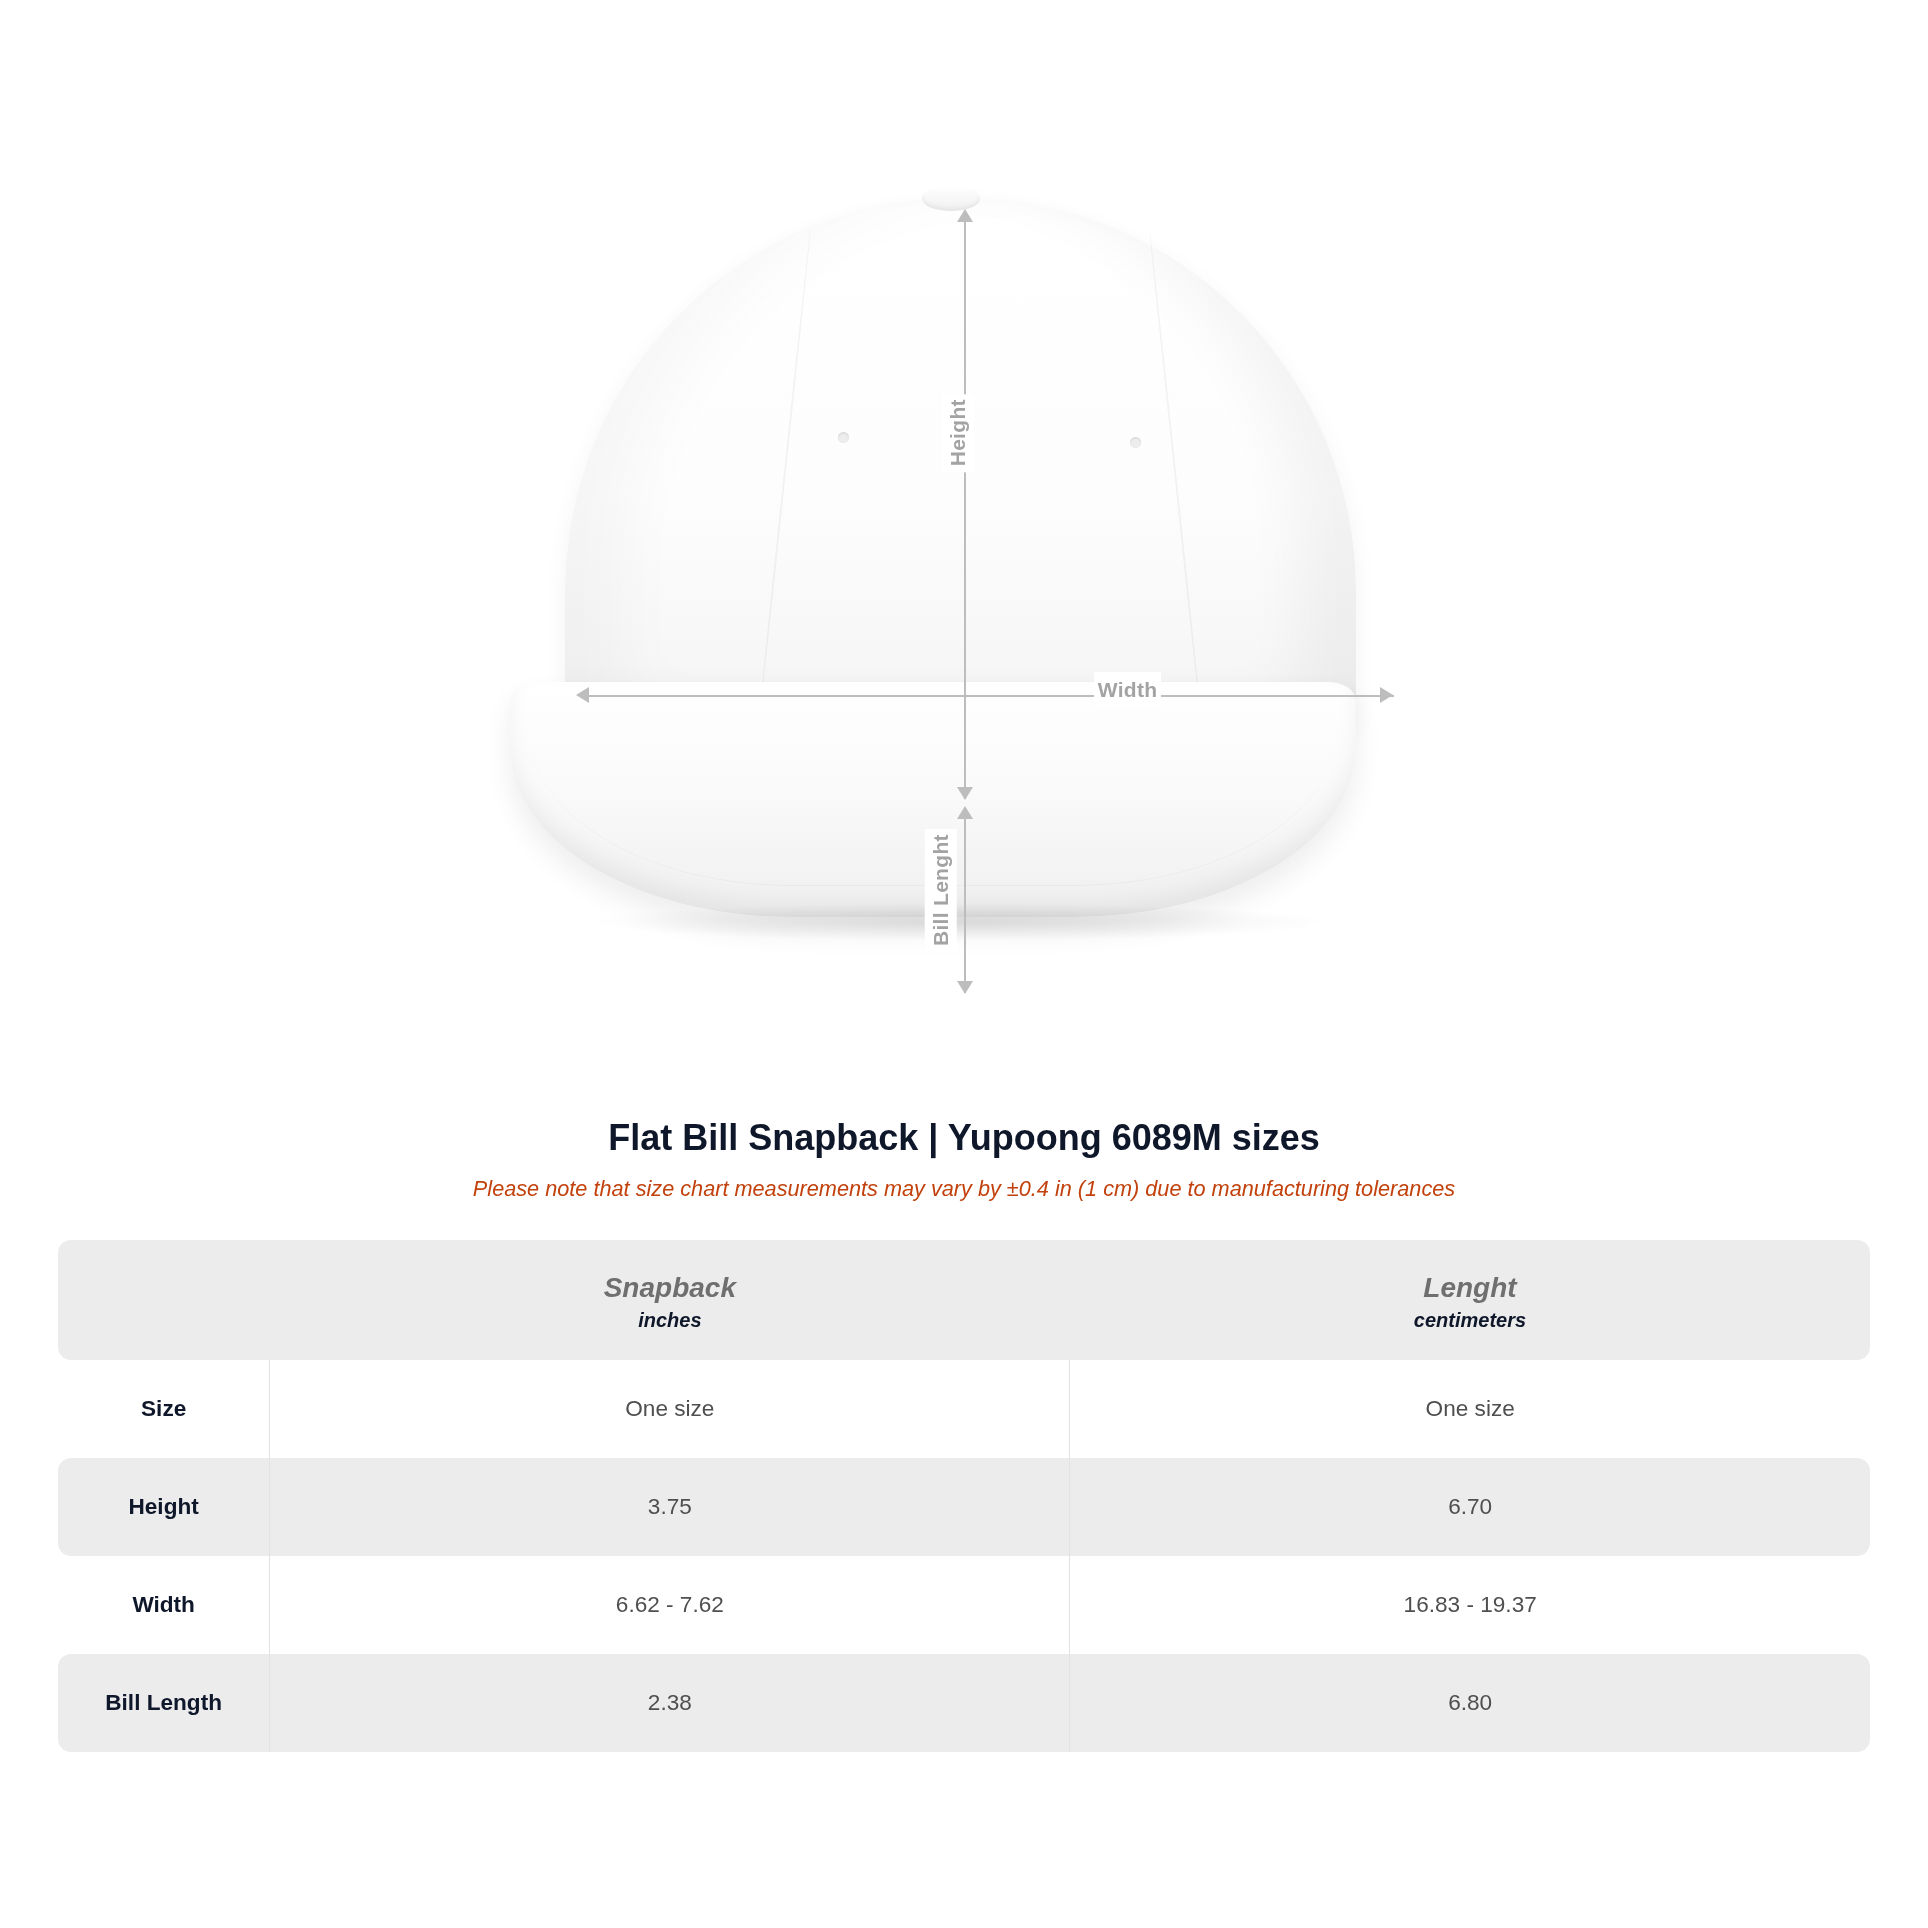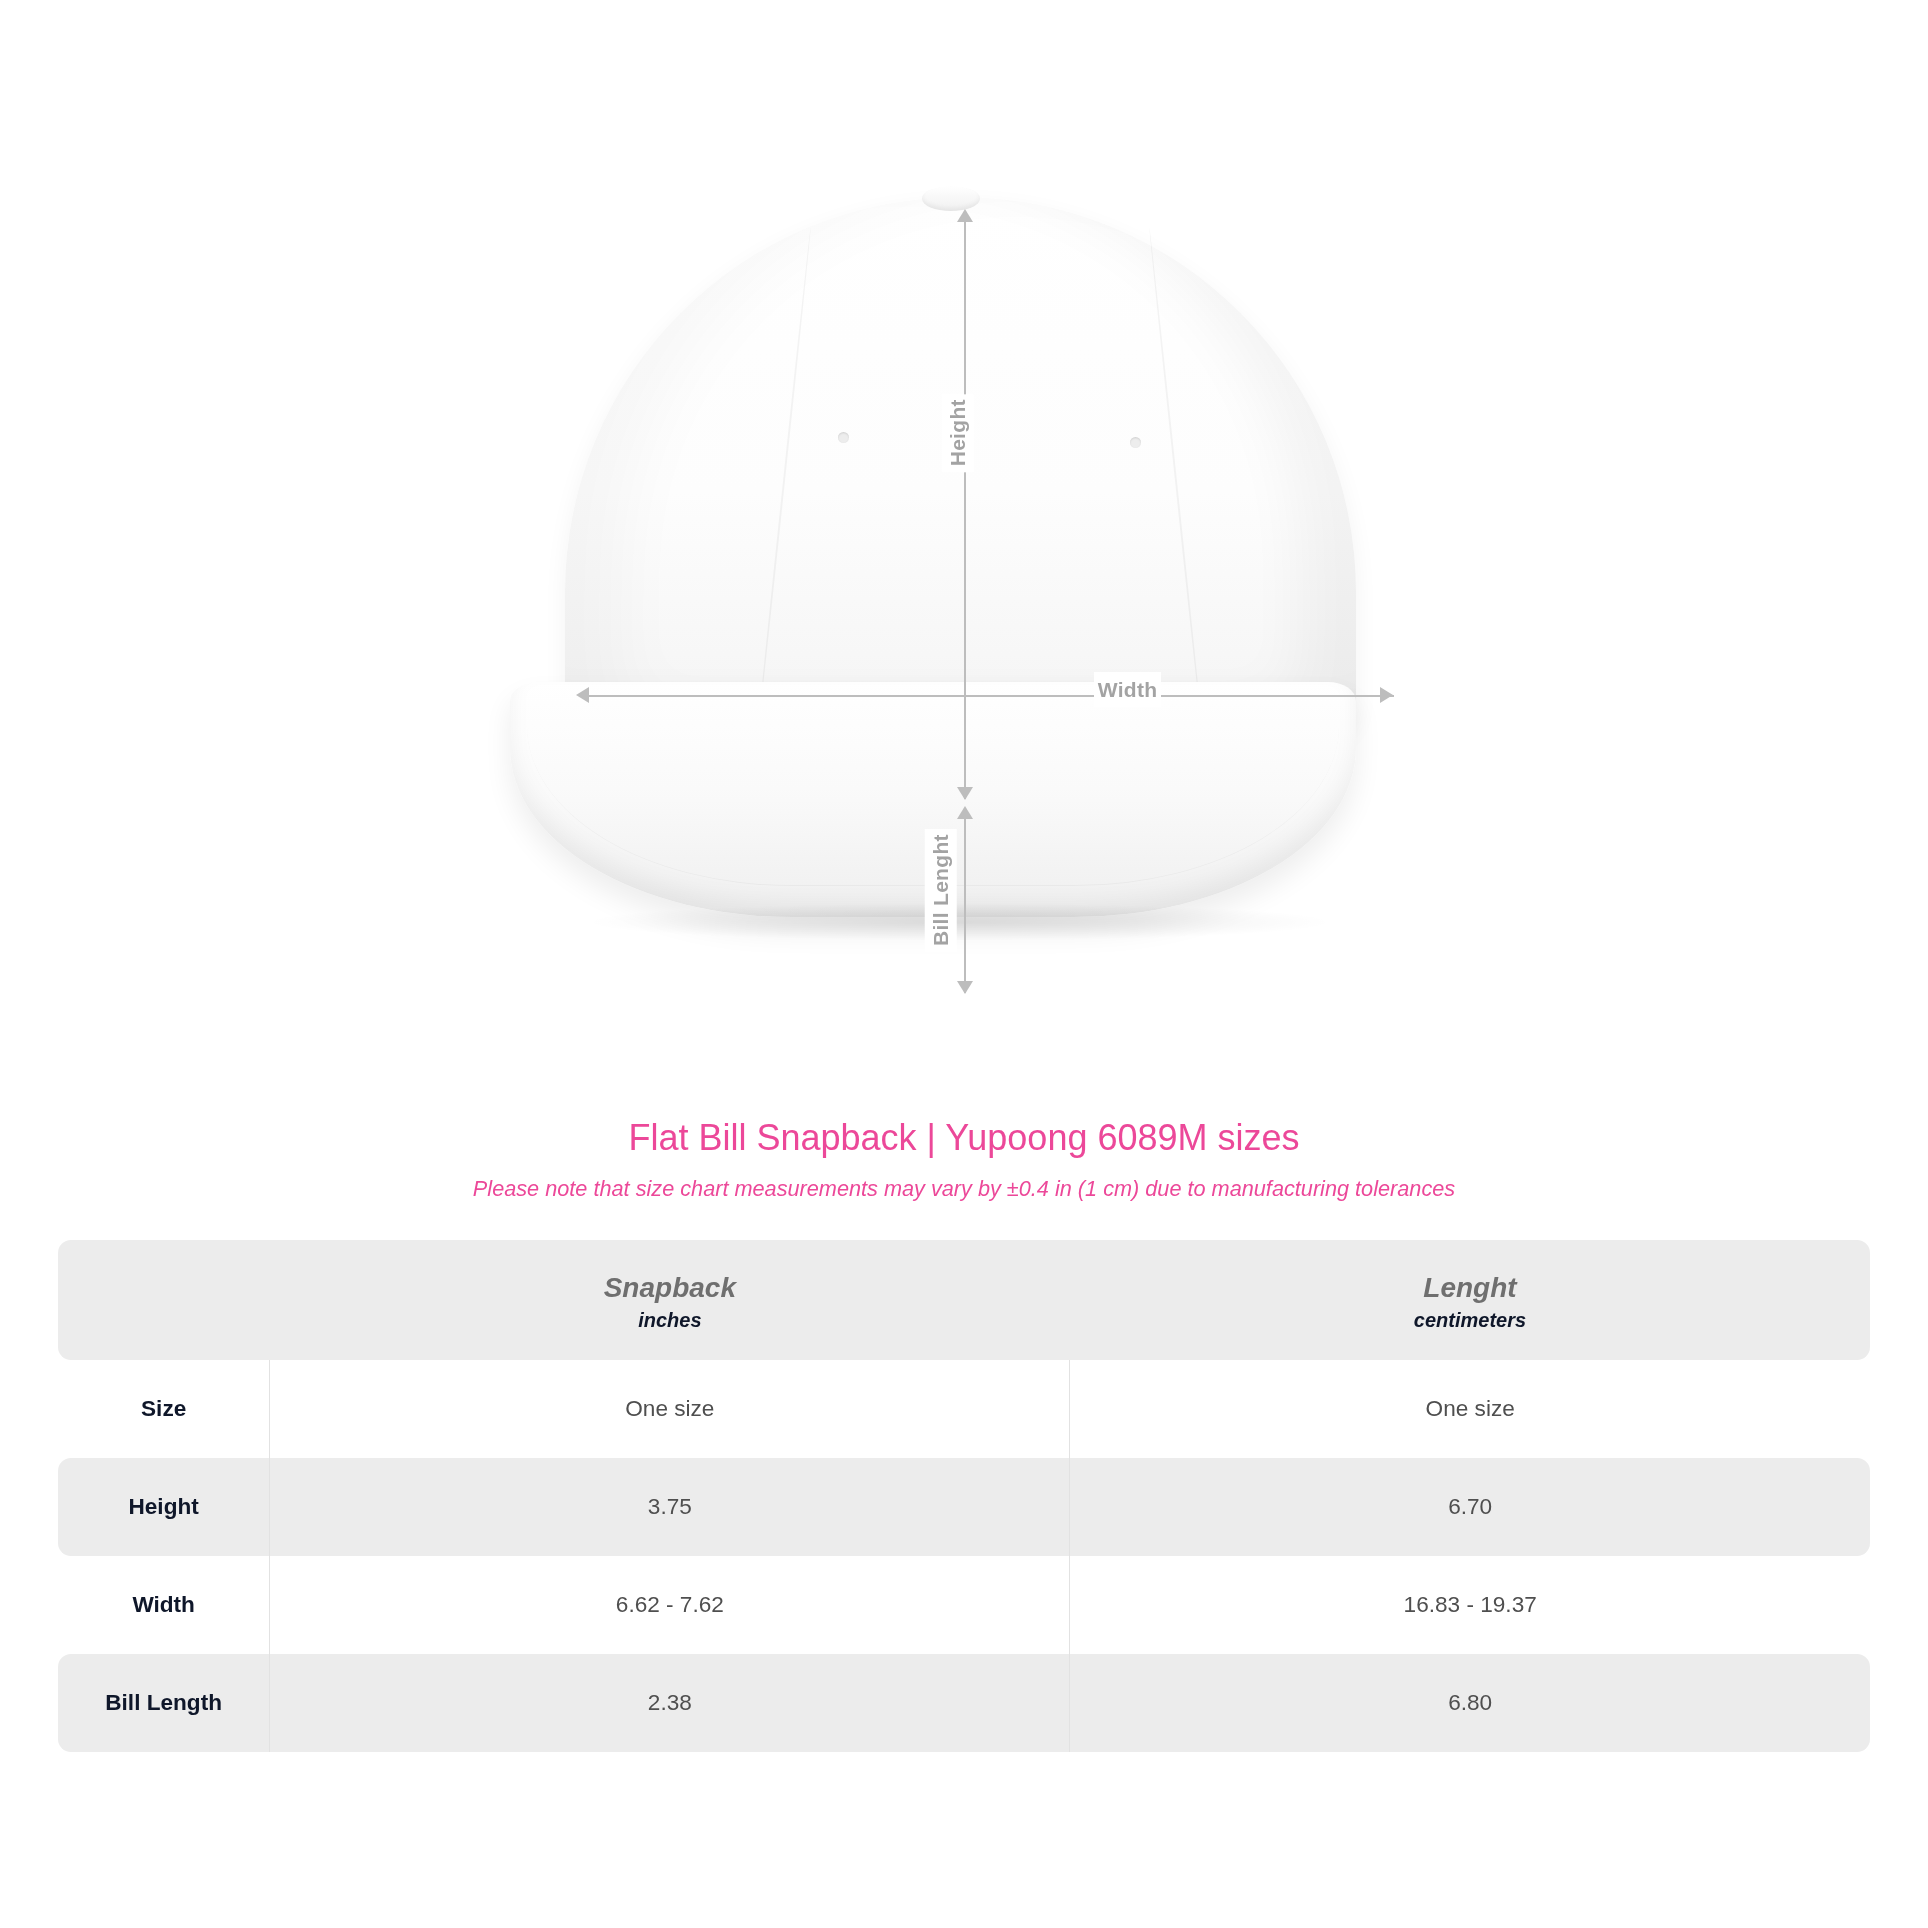--- a/index.html
+++ b/index.html
@@ -168,28 +168,28 @@
     transform: rotate(180deg);
   }
 
   
   .title-block {
     text-align: center;
     margin-top: 24.5px;
   }
   .chart-title {
     font-size: 36px;
-    font-weight: normal;
-    color: #ec4899;
+    font-weight: bold;
+    color: #0f172a;
     margin: 0;
   }
   .chart-note {
     font-size: 21.7px;
     font-style: italic;
-    color: #ec4899;
+    color: #c2410c;
     margin: 17px 0 0 0;
   }
 
   
   .table-wrap {
     margin: 38px 58px 0 58px;
   }
   table.size-table {
     border-collapse: collapse;
     width: 100%;

